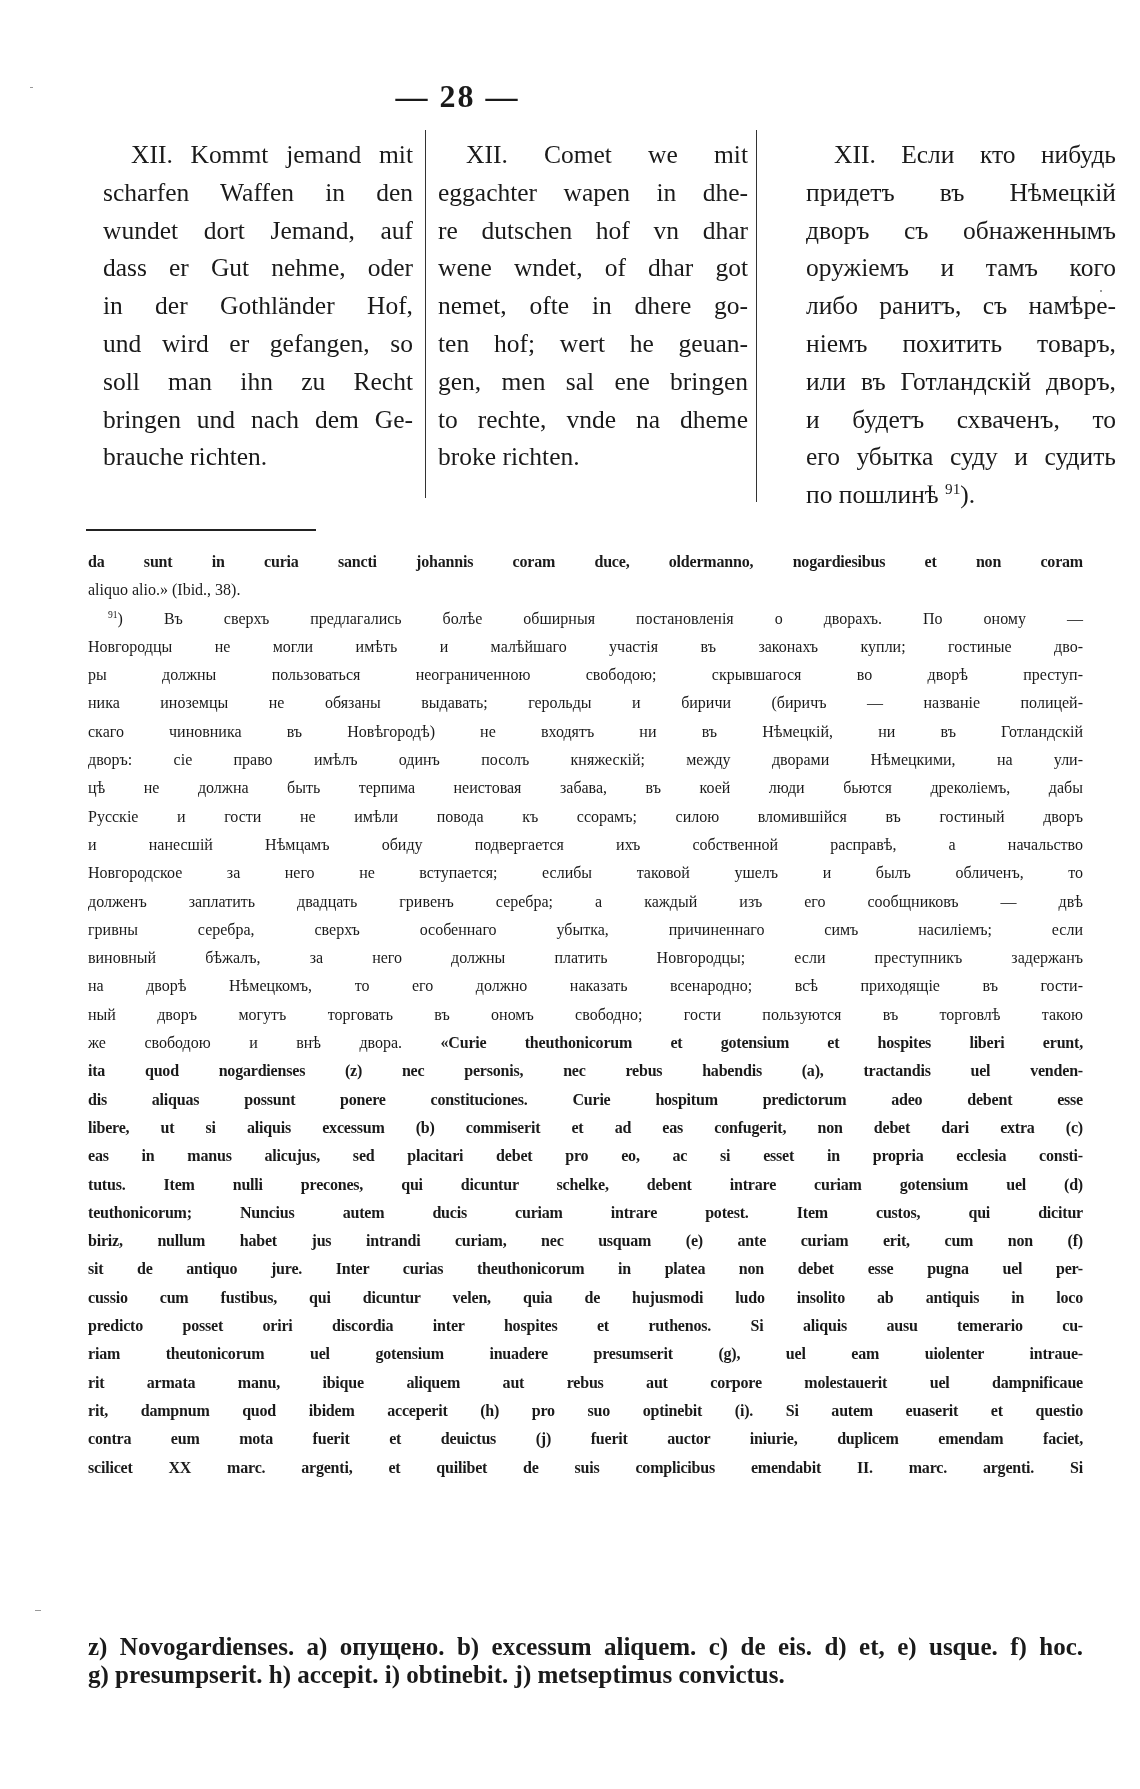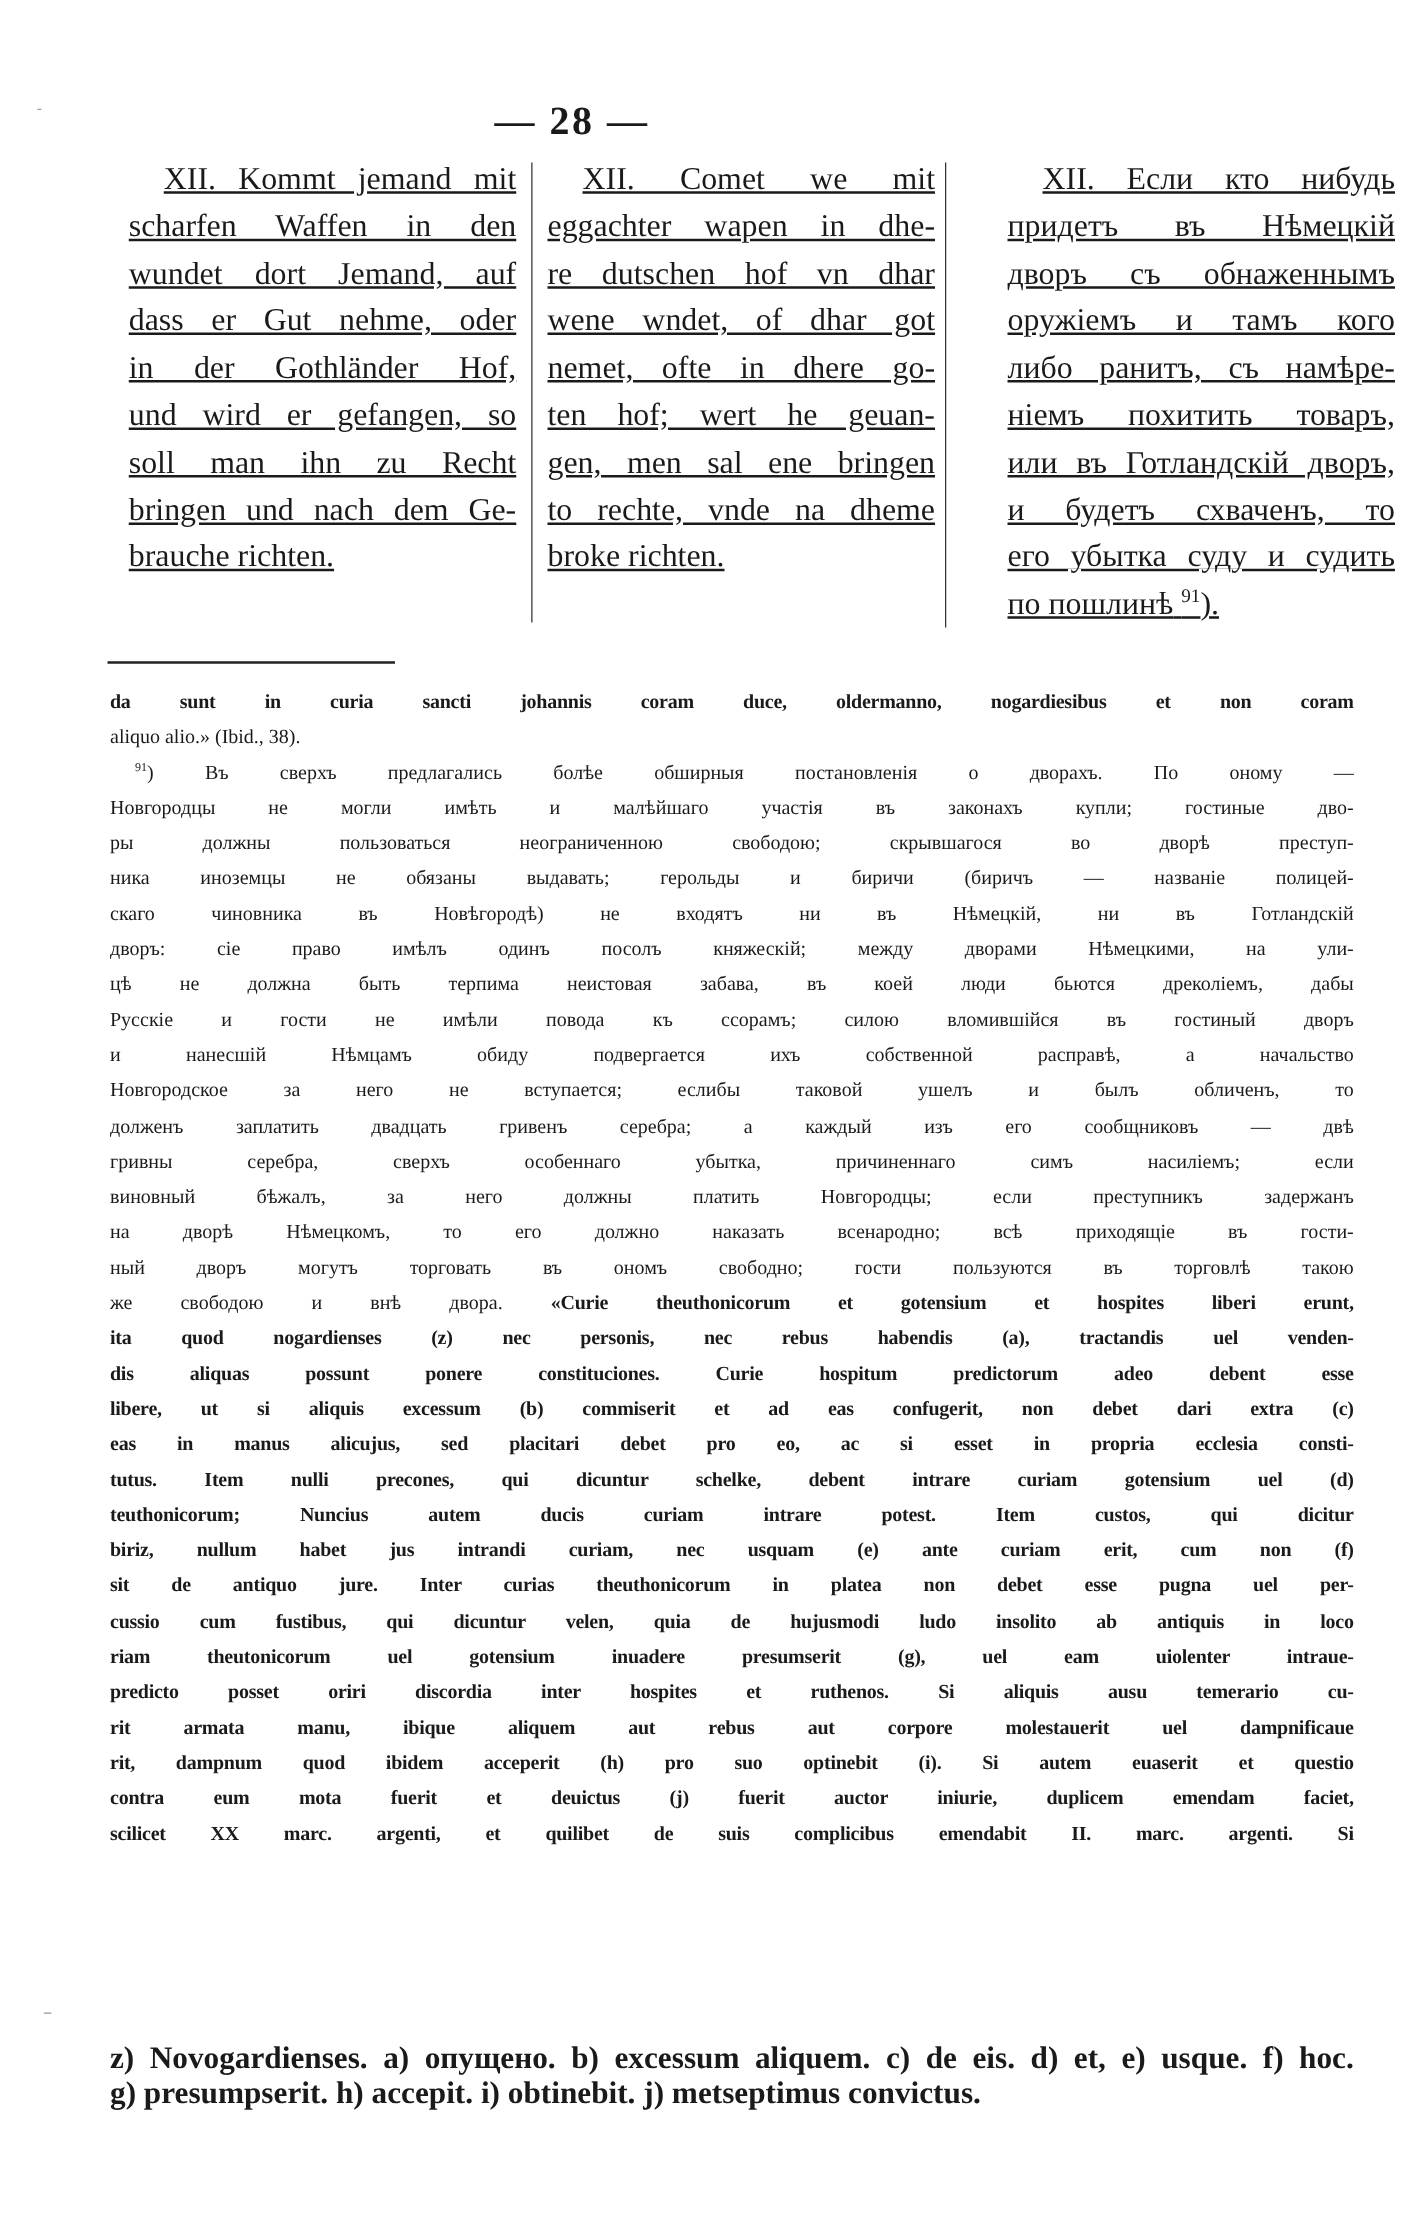--- a/index.html
+++ b/index.html
@@ -1,22 +1,22 @@
 <!DOCTYPE html>
 <html><head>
 <meta charset="utf-8">
 <style>
   html, body { margin: 0; padding: 0; background: #ffffff; }
   body { width: 1140px; height: 1789px; position: relative; overflow: hidden;
          font-family: "Liberation Serif", "DejaVu Serif", serif; color: #1a1a1a; }
   .page-number { position: absolute; top: 78px; left: 0; width: 915px; text-align: center;
                  font-size: 32px; font-weight: bold; letter-spacing: 2px; }
   .columns { position: absolute; top: 124px; left: 103px; width: 980px; height: 380px; }
-  .col { position: absolute; top: 0; font-size: 25.5px; line-height: 37.8px;
-         text-align: justify; font-family: "Liberation Serif", serif; text-decoration: underline; }
+  .col { position: absolute; top: 12px; font-size: 25.5px; line-height: 37.8px;
+         text-align: justify; font-family: "Liberation Serif", serif; }
   .col .line { display: block; text-align: justify; text-align-last: justify; white-space: nowrap; }
   .col .line.last { text-align-last: left; }
   .col-de { left: 0; width: 310px; }
   .col-ml { left: 335px; width: 310px; }
   .col-ru { left: 675px; width: 310px; margin-left: 28px; }
   .col-de .line:first-child, .col-ml .line:first-child, .col-ru .line:first-child { text-indent: 28px; }
   .rule-v { position: absolute; top: 6px; width: 1px; background: #333; }
   .rule-v.a { left: 322px; height: 368px; }
   .rule-v.b { left: 653px; height: 372px; }
   .fn-rule { position: absolute; top: 529px; left: 86px; width: 230px; height: 2px; background: #222; }
@@ -101,22 +101,22 @@
   <span class="line"><span>же свободою и внѣ двора. </span><span class="lat">«Curie theuthonicorum et gotensium et hospites liberi erunt,</span></span>
   <span class="line lat">ita quod nogardienses (z) nec personis, nec rebus habendis (a), tractandis uel venden-</span>
   <span class="line lat">dis aliquas possunt ponere constituciones. Curie hospitum predictorum adeo debent esse</span>
   <span class="line lat">libere, ut si aliquis excessum (b) commiserit et ad eas confugerit, non debet dari extra (c)</span>
   <span class="line lat">eas in manus alicujus, sed placitari debet pro eo, ac si esset in propria ecclesia consti-</span>
   <span class="line lat">tutus. Item nulli precones, qui dicuntur schelke, debent intrare curiam gotensium uel (d)</span>
   <span class="line lat">teuthonicorum; Nuncius autem ducis curiam intrare potest. Item custos, qui dicitur</span>
   <span class="line lat">biriz, nullum habet jus intrandi curiam, nec usquam (e) ante curiam erit, cum non (f)</span>
   <span class="line lat">sit de antiquo jure. Inter curias theuthonicorum in platea non debet esse pugna uel per-</span>
   <span class="line lat">cussio cum fustibus, qui dicuntur velen, quia de hujusmodi ludo insolito ab antiquis in loco</span>
+  <span class="line lat">predicto posset oriri discordia inter hospites et ruthenos. Si aliquis ausu temerario cu-</span>
   <span class="line lat">riam theutonicorum uel gotensium inuadere presumserit (g), uel eam uiolenter intraue-</span>
-  <span class="line lat">predicto posset oriri discordia inter hospites et ruthenos. Si aliquis ausu temerario cu-</span>
   <span class="line lat">rit armata manu, ibique aliquem aut rebus aut corpore molestauerit uel dampnificaue</span>
   <span class="line lat">rit, dampnum quod ibidem acceperit (h) pro suo optinebit (i). Si autem euaserit et questio</span>
   <span class="line lat">contra eum mota fuerit et deuictus (j) fuerit auctor iniurie, duplicem emendam faciet,</span>
   <span class="line lat">scilicet XX marc. argenti, et quilibet de suis complicibus emendabit II. marc. argenti. Si</span>
 </div>
 
 <div class="apparatus">
   <span class="line">z) Novogardienses. a) опущено. b) excessum aliquem. c) de eis. d) et, e) usque. f) hoc.</span>
   <span class="line last">g) presumpserit. h) accepit. i) obtinebit. j) metseptimus convictus.</span>
 </div>

